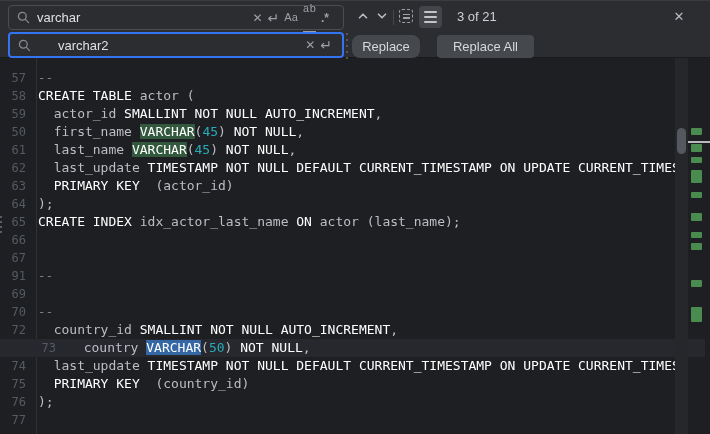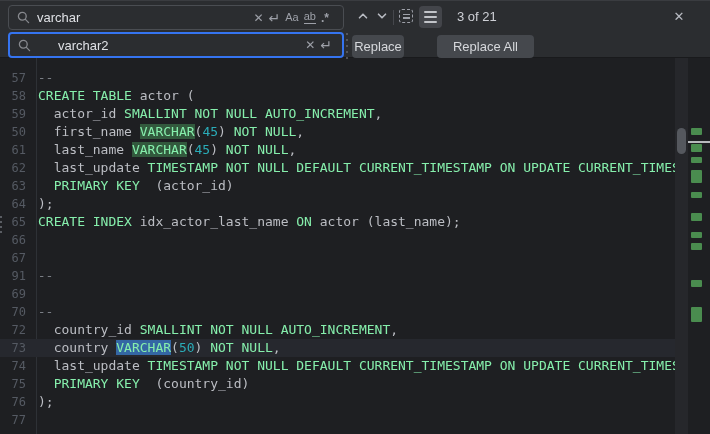--- a/index.html
+++ b/index.html
@@ -12,49 +12,49 @@
   .field{position:absolute;display:flex;align-items:center;background:#2B2D30;
          border:1px solid #4A4D52;border-radius:4px;box-sizing:border-box;}
   .field-search{left:8px;top:4px;width:336px;height:25px;}
   .field-replace{left:8px;top:31px;width:336px;height:26px;border:2px solid #3574F0;gap:20px;}
   .field input{background:transparent;border:none;outline:none;color:#DFE1E5;font-size:13px;
                font-family:"Liberation Sans","DejaVu Sans",sans-serif;flex:1;min-width:0;padding:0;}
   .mag{margin:0 7px 0 8px;flex:0 0 auto;display:flex;}
   .field-icons{display:flex;align-items:center;gap:5px;padding-right:14px;color:#9DA0A8;}
   .ficon{font-size:12px;line-height:1;cursor:default;}
   .opt{font-size:11px;line-height:1;}
-  .opt-words{border-bottom:1px solid #9DA0A8;padding-bottom:1px;}
+  .opt-words{border-bottom:1px solid #9DA0A8;padding-bottom:16px;font-family:Liberation Mono, monospace;}
   .navbtn{position:absolute;top:9px;width:15px;height:15px;display:flex;align-items:center;justify-content:center;}
   .divider{position:absolute;left:393px;top:9px;width:1px;height:15px;background:#45474C;}
   .sel-icon{position:absolute;left:399px;top:8px;width:14px;height:14px;border:1px dashed #9DA0A8;
             border-radius:3px;box-sizing:border-box;display:flex;flex-direction:column;justify-content:center;gap:2px;align-items:center;}
   .sel-icon i{display:block;width:7px;height:1.5px;background:#9DA0A8;}
   .filter-icon{position:absolute;left:419px;top:5px;width:23px;height:22px;background:#43454A;border-radius:4px;
                display:flex;flex-direction:column;justify-content:center;align-items:center;gap:3px;}
   .filter-icon i{display:block;width:13px;height:2px;background:#C2C4C9;border-radius:1px;}
   .match-count{position:absolute;left:457px;top:0;height:32px;line-height:32px;color:#CED0D6;font-size:13px;}
   .close-x{position:absolute;left:669px;top:1px;width:20px;height:30px;line-height:30px;text-align:center;
            color:#B8BBC2;font-size:13px;}
   .btn{position:absolute;top:34px;height:23px;background:#45484D;border-radius:4px;color:#D6D8DC;
        font-size:13px;display:flex;align-items:center;justify-content:center;}
-  .btn-replace{left:352px;width:52px;}
+  .btn-replace{left:352px;width:68px;border-radius:8px;}
   .btn-replace-all{left:437px;width:97px;}
   .grip{position:absolute;left:346px;top:32px;width:3px;display:flex;flex-direction:column;gap:4px;}
   .grip i{width:2px;height:2px;border-radius:1px;background:#62656B;}
 
   
   .editor{position:absolute;left:0;top:58px;right:0;bottom:0;overflow:hidden;}
   .gutter-sep{position:absolute;left:36px;top:0;bottom:0;width:1px;background:#2E3136;}
   .lines{position:absolute;left:0;top:-4px;right:0;margin-top:15px;}
   .row{display:flex;height:18px;line-height:18px;white-space:pre;width:675px;overflow:hidden;
        font-family:"DejaVu Sans Mono","Liberation Mono",monospace;font-size:13px;}
-  .row.current{background:#26282E;}
+  .row.current{background:#26282E;padding-left:30px;}
   .ln{flex:0 0 36px;text-align:right;padding-right:10px;box-sizing:border-box;color:#555A63;font-size:12px;}
   .code{flex:0 0 auto;padding-left:2px;color:#BCBEC4;}
-  .tk-kw{color:#86efac;}
+  .tk-kw{color:#ffffff;}
   .tk-id{color:#BCBEC4;}
   .tk-num{color:#2AACB8;}
   .tk-cm{color:#7A7E85;font-style:italic;}
   .hl-m{background:#32593D;}
   .hl-c{background:#3467A4;}
   .left-grip{position:absolute;left:0;top:158px;width:3px;display:flex;flex-direction:column;gap:3px;}
   .left-grip i{width:2px;height:2px;background:#6F737A;border-radius:1px;}
 
   
   .vtrack{position:absolute;left:675px;top:58px;width:13px;bottom:0;background:#26272B;z-index:3;}

